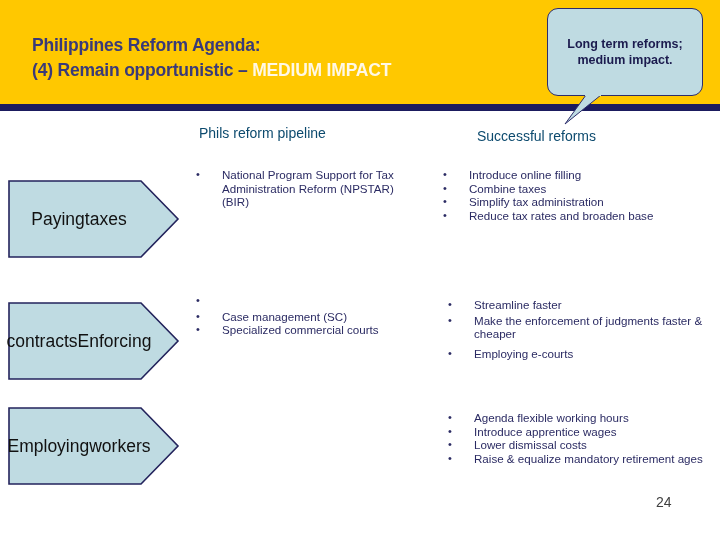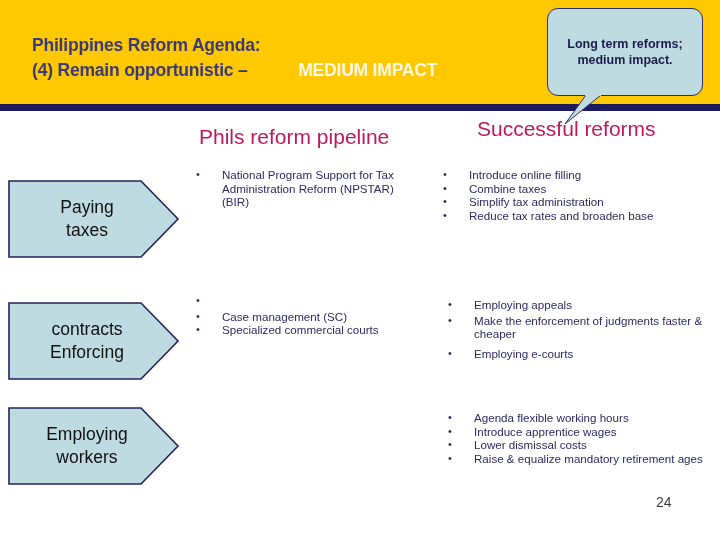--- a/index.html
+++ b/index.html
@@ -39,21 +39,20 @@
     font-weight: bold;
     font-size: 17.5px;
     line-height: 25px;
     letter-spacing: -0.2px;
     color: #3a3a78;
     white-space: nowrap;
   }
   .title-line2 { display: block; }
   .impact-word {
     color: #FFF8E6;
-    margin-left: 46px;
   }
 
   
   .callout {
     position: absolute;
     left: 547px;
     top: 8px;
     width: 156px;
     height: 88px;
     background: #bfdbe2;
@@ -74,49 +73,48 @@
     position: absolute;
     left: 563px;
     top: 95px;
     width: 40px;
     height: 30px;
   }
 
   
   .col-head {
     position: absolute;
-    font-size: 21px;
-    color: #be185d;
+    font-size: 14px;
+    color: #0c4a6e;
     white-space: nowrap;
   }
   .col-head-pipeline { left: 199px; top: 125px; }
-  .col-head-success  { left: 477px; top: 117px; }
+  .col-head-success  { left: 477px; top: 128px; }
 
   
   .arrow {
     position: absolute;
     left: 8px;
     width: 172px;
     height: 78px;
   }
   .arrow svg { position: absolute; left: 0; top: 0; }
   .arrow-label {
     position: absolute;
     left: 0; top: 0;
     width: 142px;
     height: 78px;
     display: flex;
-    flex-direction: column;
+    flex-direction: row;
     align-items: center;
     justify-content: center;
     text-align: center;
     font-size: 17.5px;
     line-height: 23px;
     color: #111111;
-    padding-left: 8px;
   }
   .arrow-1 { top: 180px; }
   .arrow-2 { top: 302px; }
   .arrow-3 { top: 407px; }
 
   
   .bullets {
     position: absolute;
     font-size: 11.6px;
     line-height: 13.6px;
@@ -234,21 +232,21 @@
   </div>
   <div class="row">
     <span class="dot">•</span>
     <span class="txt">Specialized commercial courts</span>
   </div>
 </div>
 
 <div class="bullets right-2">
   <div class="row">
     <span class="dot">•</span>
-    <span class="txt">Employing appeals</span>
+    <span class="txt">Streamline faster</span>
   </div>
   <div class="row">
     <span class="dot">•</span>
     <span class="txt">Make the enforcement of judgments faster &amp; cheaper</span>
   </div>
   <div class="row">
     <span class="dot">•</span>
     <span class="txt">Employing e-courts</span>
   </div>
 </div>

